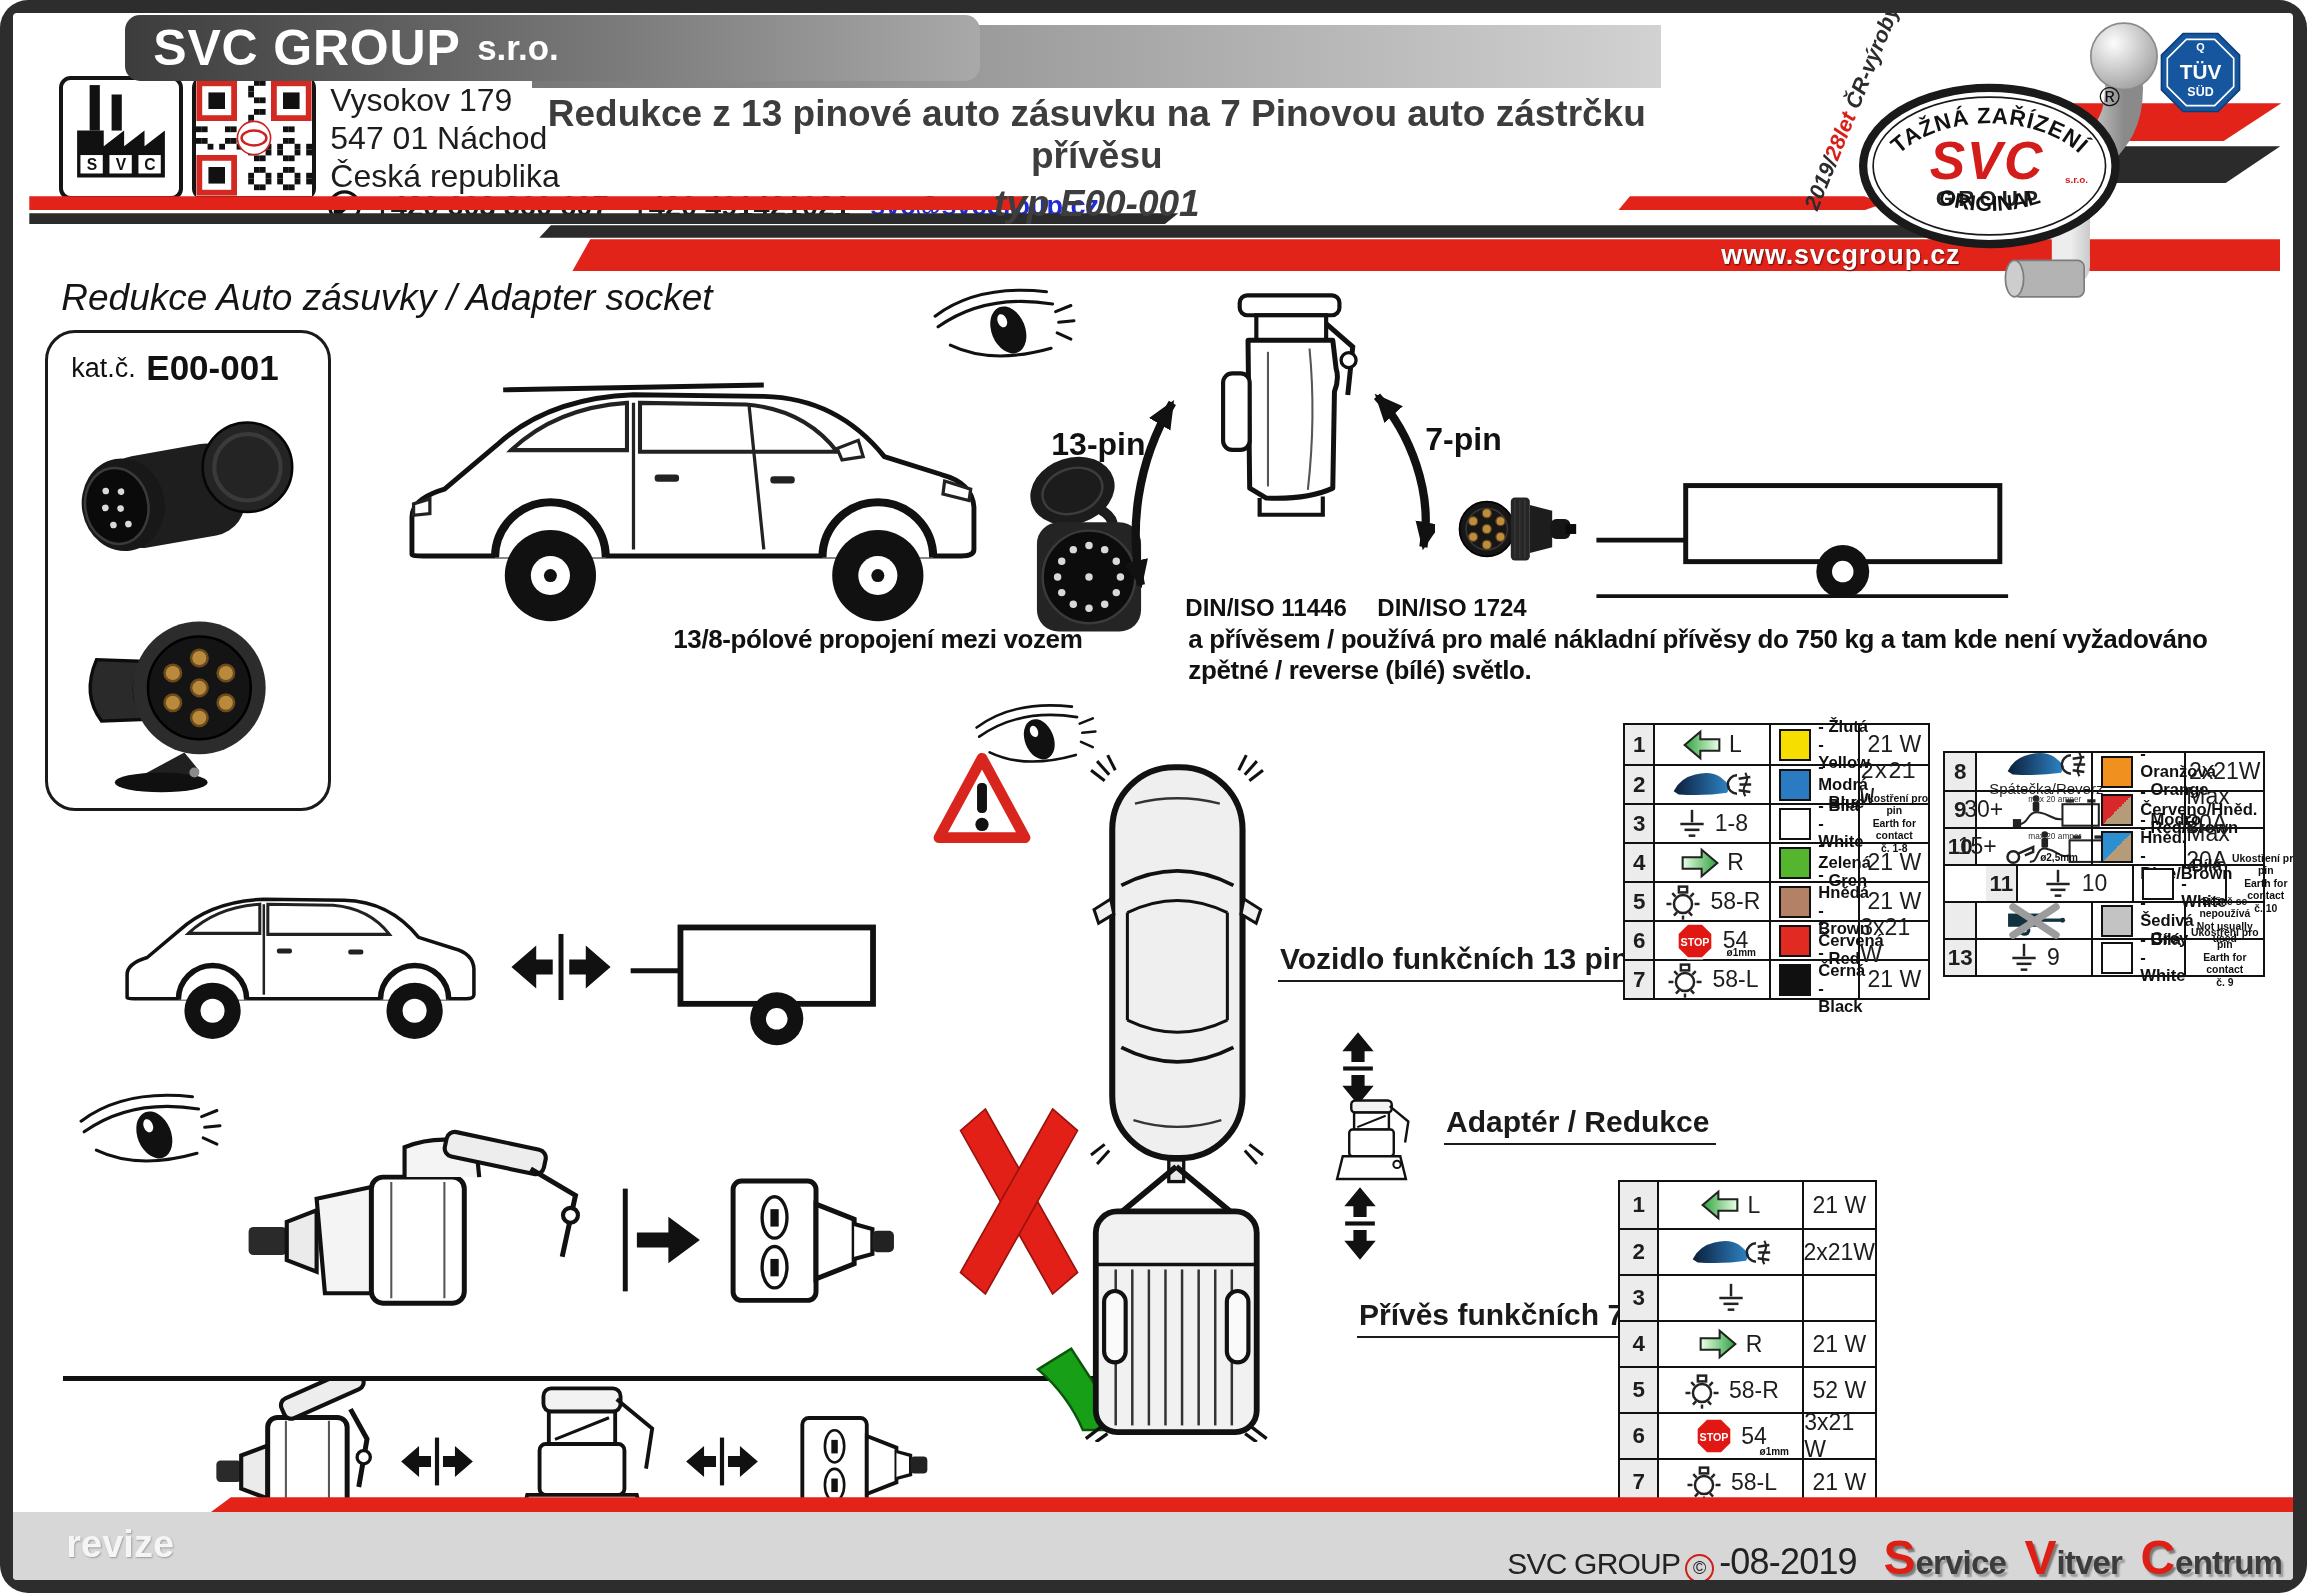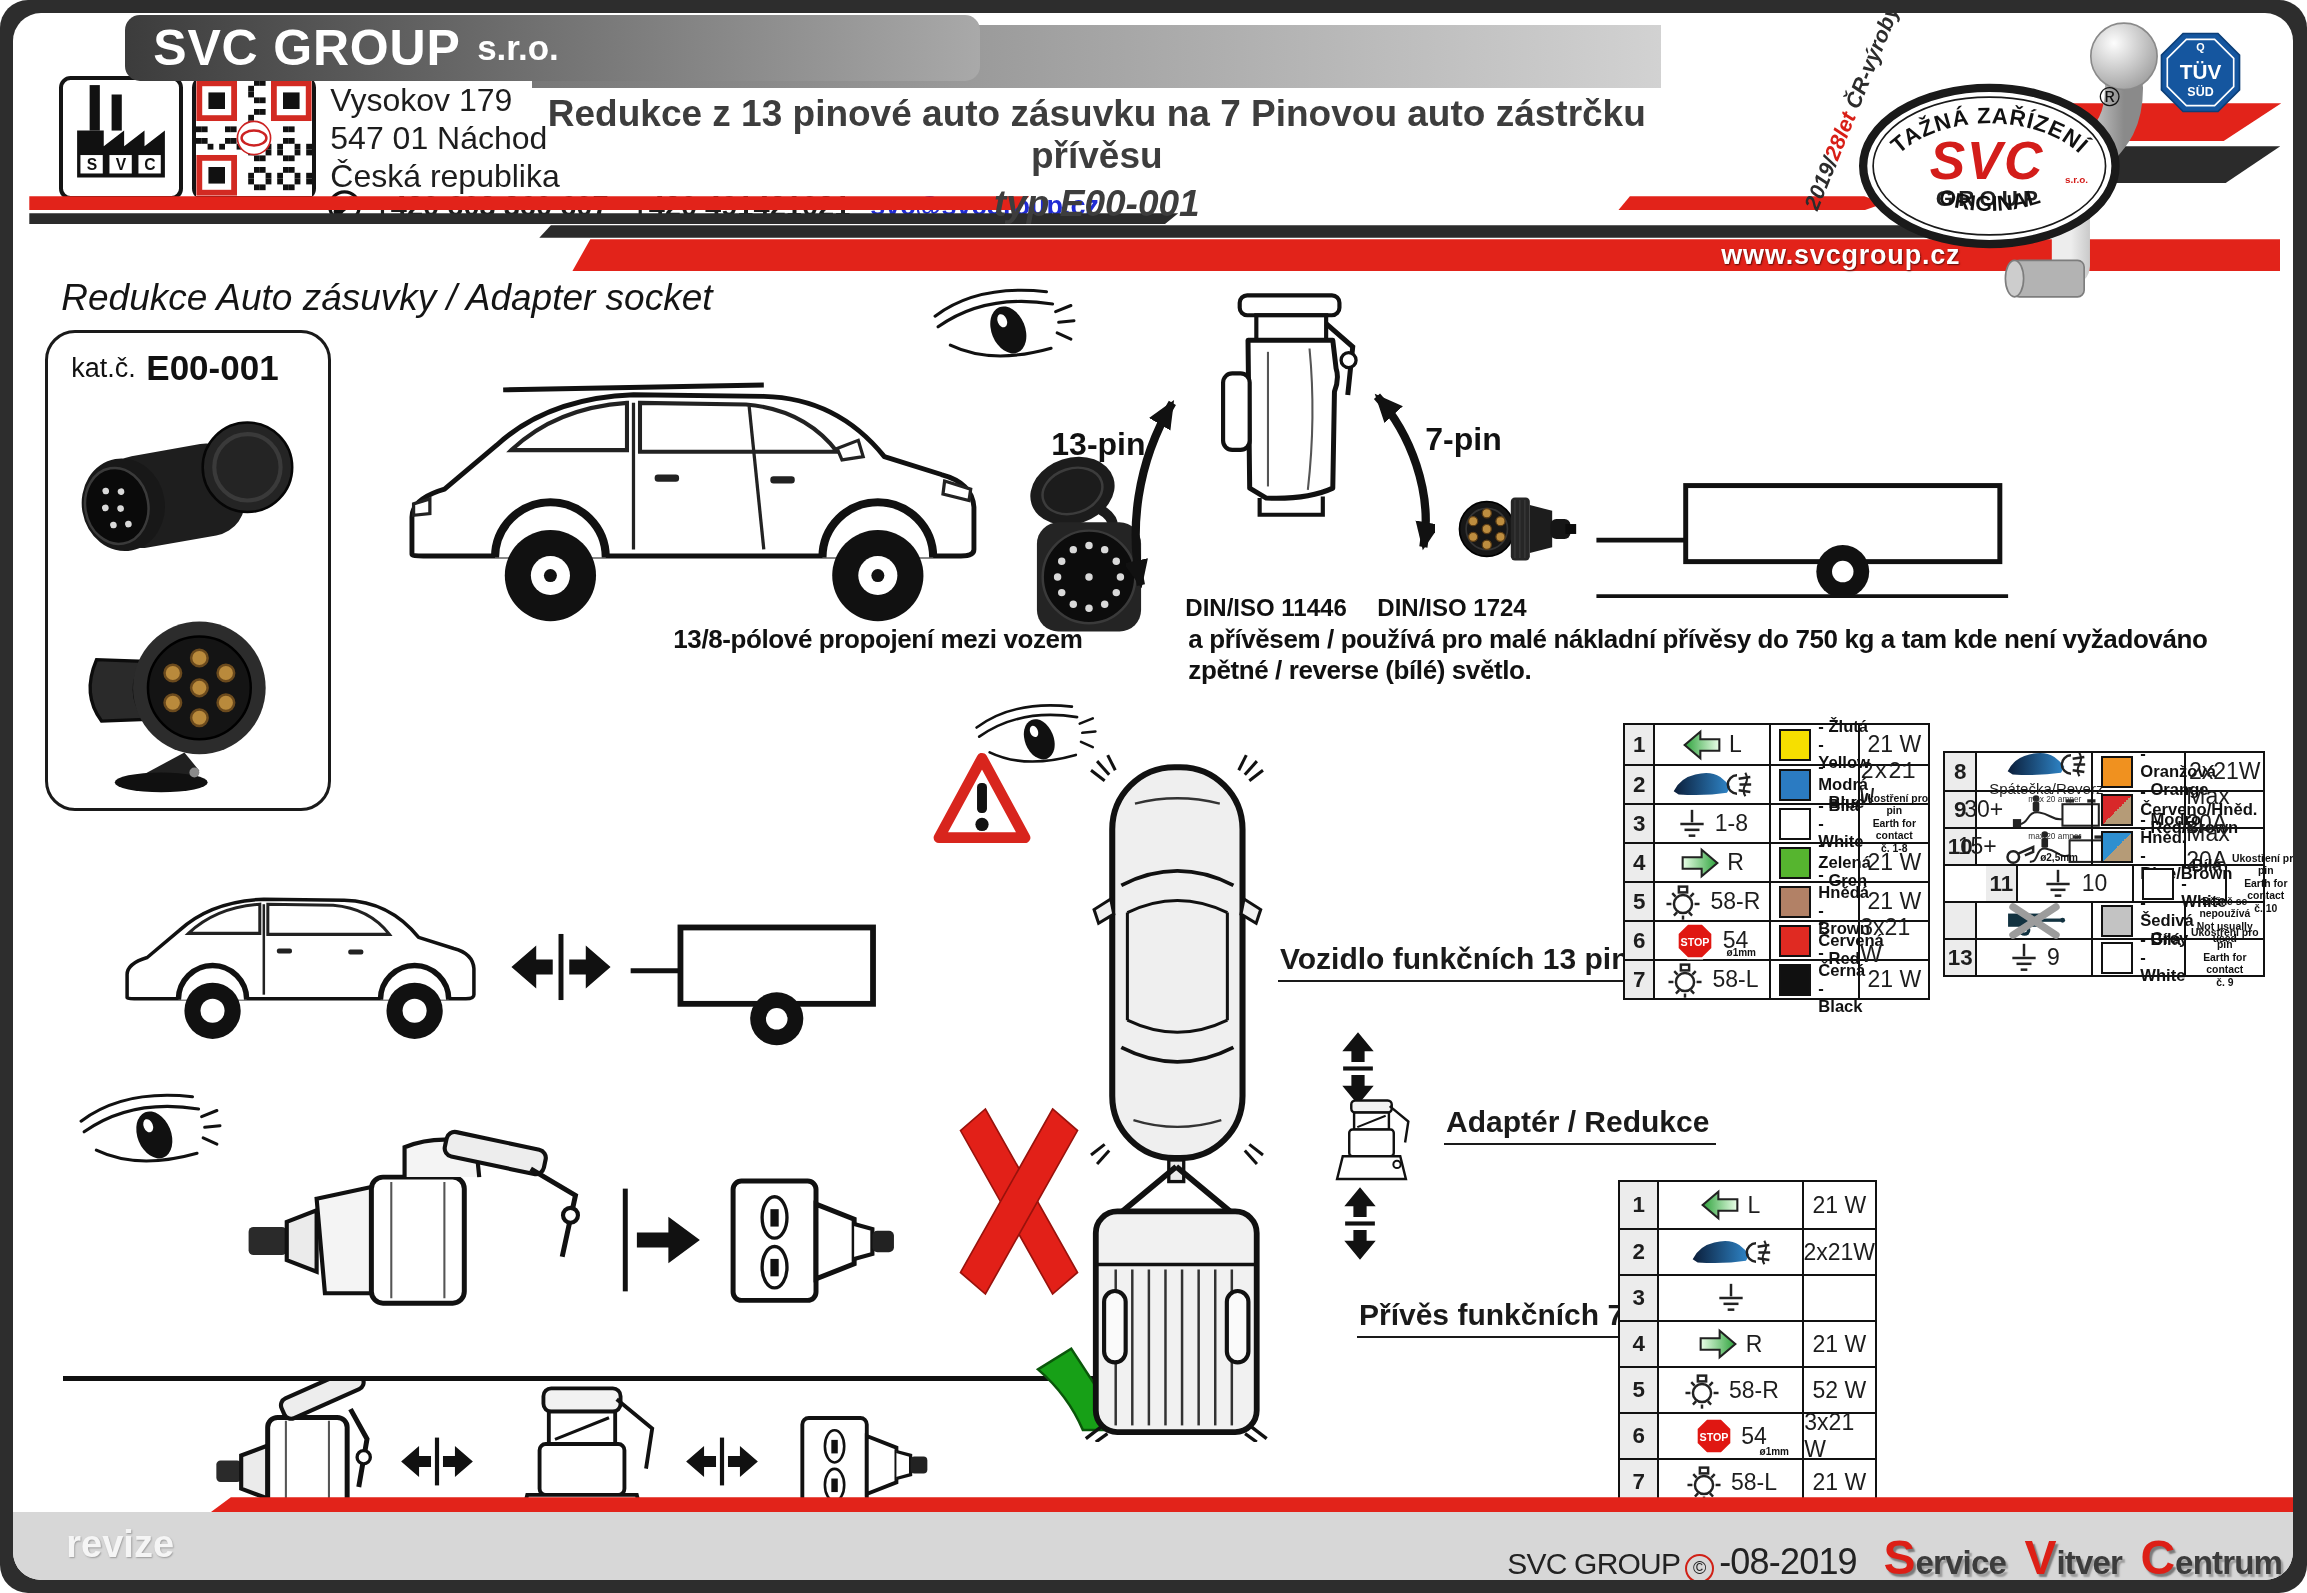--- a/index.html
+++ b/index.html
@@ -1,17 +1,17 @@
 <!DOCTYPE html>
 <html style="--red: #E2231A;font-size:13.3px"><head>
 <meta charset="utf-8">
 <style>
   html,body{margin:0;padding:0;background:#fff;}
   .page{position:relative;width:2307px;height:1593px;background:#2d2d2d;border-radius:28px;overflow:hidden;font-family:"Liberation Sans",sans-serif;}
-  .sheet{position:absolute;left:13.3px;top:13.3px;width:2280px;height:1567px;background:#fff;border-radius:28px;overflow:hidden;}
+  .sheet{position:absolute;left:13.3px;top:13.3px;width:2280px;height:1567px;background:#fff;border-radius:4px;overflow:hidden;}
   .abs{position:absolute;}
   .b{font-weight:bold;}
   .it{font-style:italic;}
   svg text{font-family:"Liberation Sans",sans-serif;}
   
   .bar1{left:112px;top:1.7px;width:855px;height:66px;border-radius:15px;background:linear-gradient(90deg,#3c3c3c,#a9a9a9);z-index:2;display:flex;align-items:center;padding-left:28px;box-sizing:border-box;color:#fff;}
   .bar2{left:519px;top:11.6px;width:1129px;height:63px;background:linear-gradient(90deg,#777,#d2d2d2);z-index:1;display:flex;align-items:center;padding-left:71px;box-sizing:border-box;color:#fff;}
   .lbox{border:4.1px solid #141414;border-radius:11.6px;background:#fff;box-sizing:border-box;}
   .addr{font-size:32px;color:#1d1d1d;line-height:38px;}
   .phone-row{display:flex;align-items:center;gap:11.6px;font-size:29px;font-weight:bold;color:#1d1d1d;}

